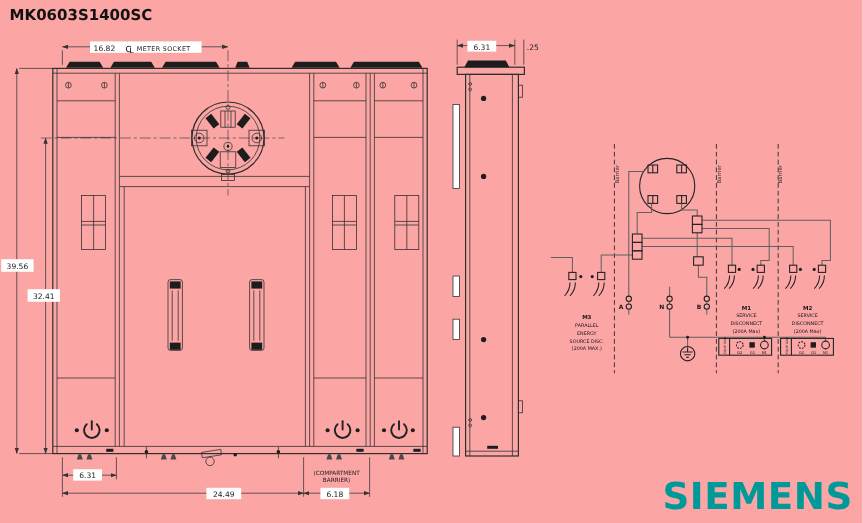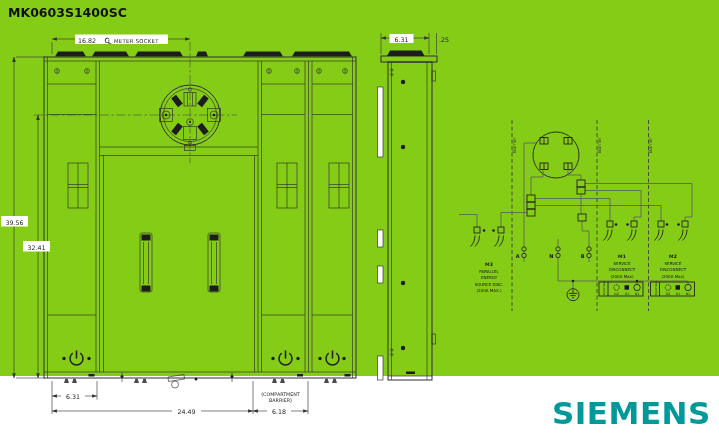--- a/index.html
+++ b/index.html
@@ -1,16 +1,16 @@
 <!DOCTYPE html>
 <html><head>
 <meta charset="utf-8">
 <style>
   html,body{margin:0;padding:0;background:#fff;width:719px;height:436px;overflow:hidden}
-  #stage{position:relative;width:719px;height:376px;background:#84cc16}
+  #stage{position:relative;width:719px;height:436px;background:#fca5a5}
   svg{font-family:"DejaVu Sans","Liberation Sans",sans-serif}
   .ln{stroke:#2e2e2e;stroke-width:1;fill:none}
   .lt{stroke:#2e2e2e;stroke-width:.65;fill:none}
   .ltf{stroke:#2e2e2e;stroke-width:.65;fill:#fff}
   .dim{stroke:#3a3a3a;stroke-width:.65;fill:none}
   .cl{stroke:#4a4a4a;stroke-width:.6;fill:none;stroke-dasharray:9 2.5 2.5 2.5}
   .bdash{stroke:#333;stroke-width:.8;fill:none;stroke-dasharray:4 2.5}
   .wire{stroke:#5f5f5f;stroke-width:.85;fill:none}
   .comp{stroke:#232323;stroke-width:.9;fill:none}
   .fk{fill:#1d1d1d;stroke:none}

